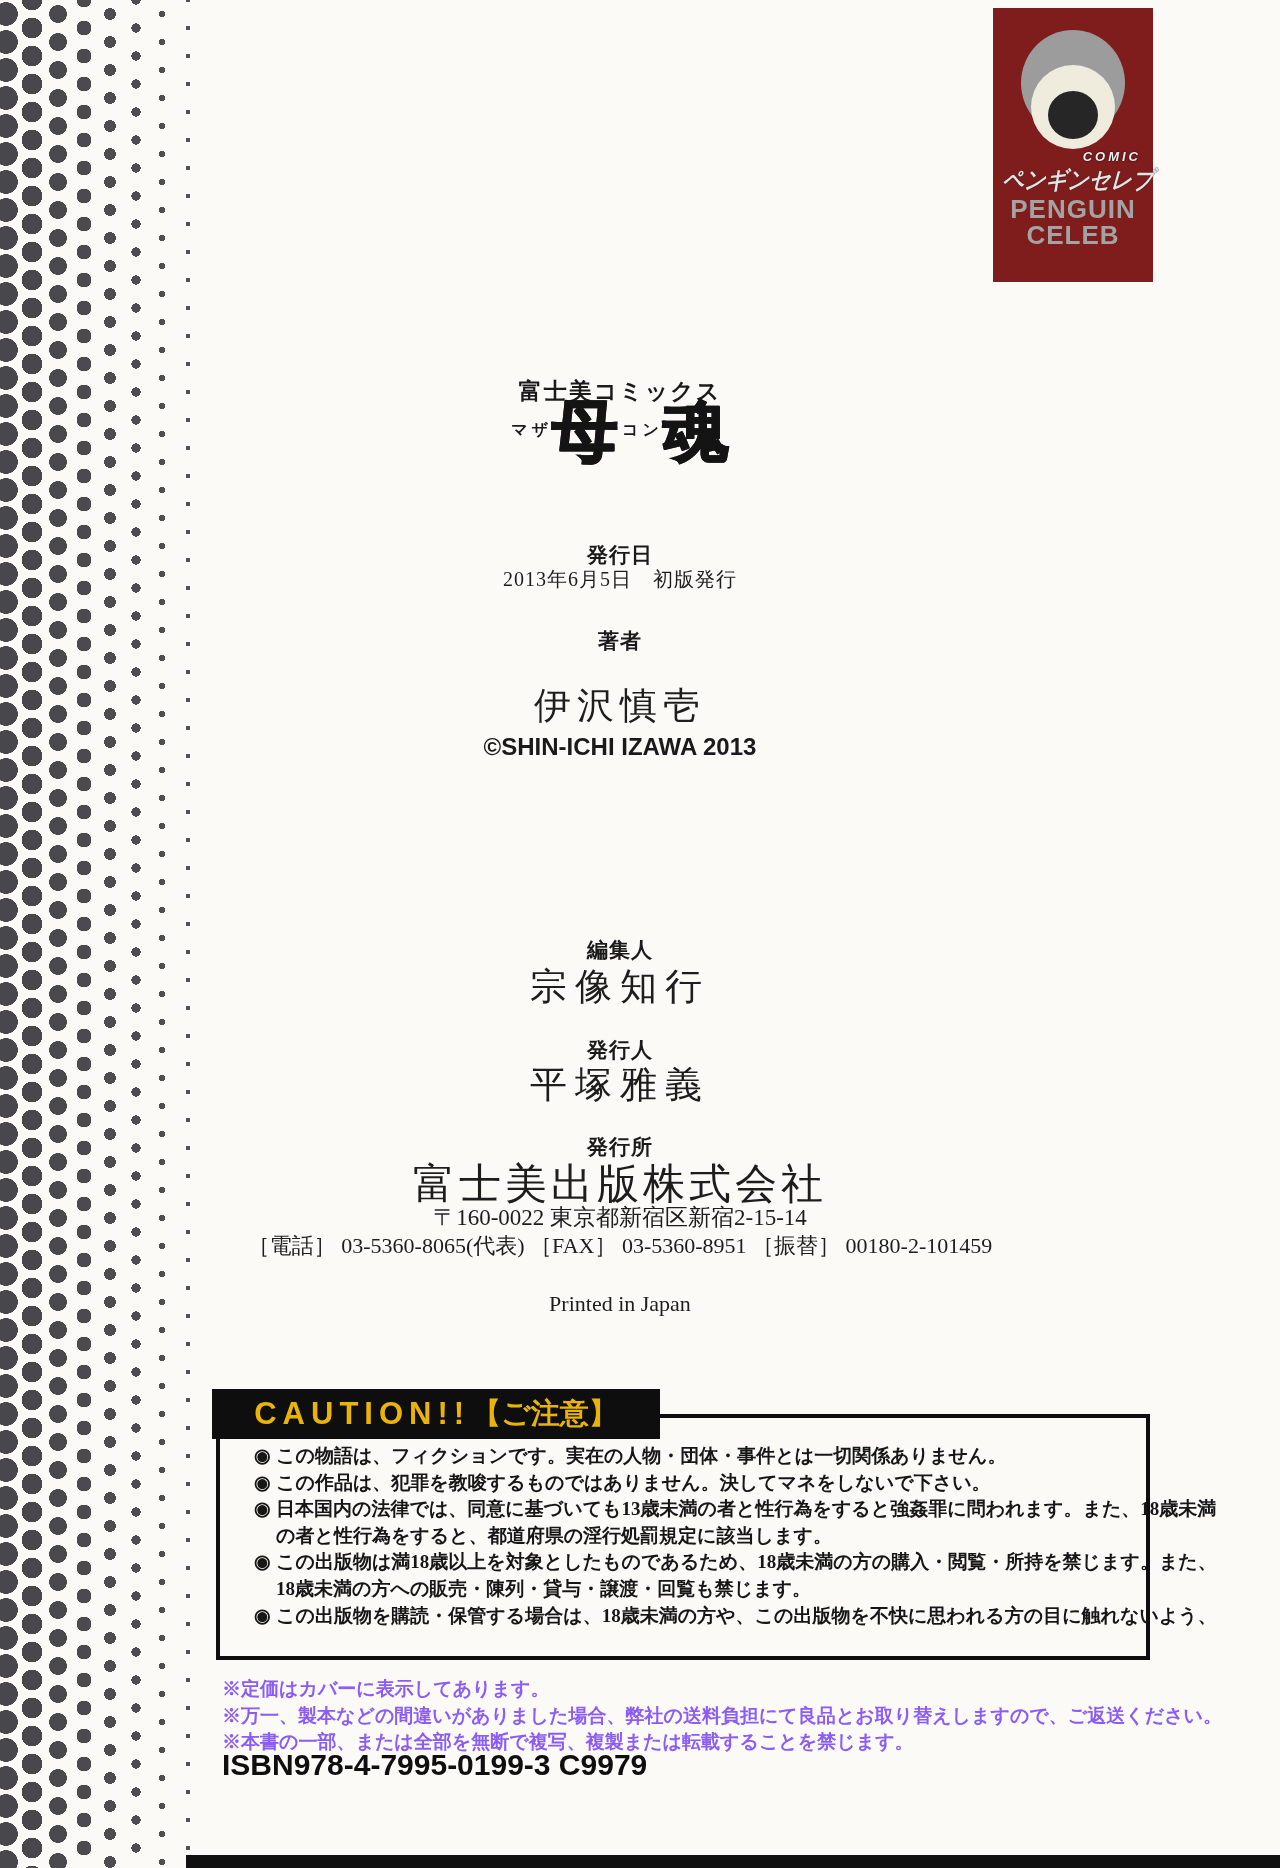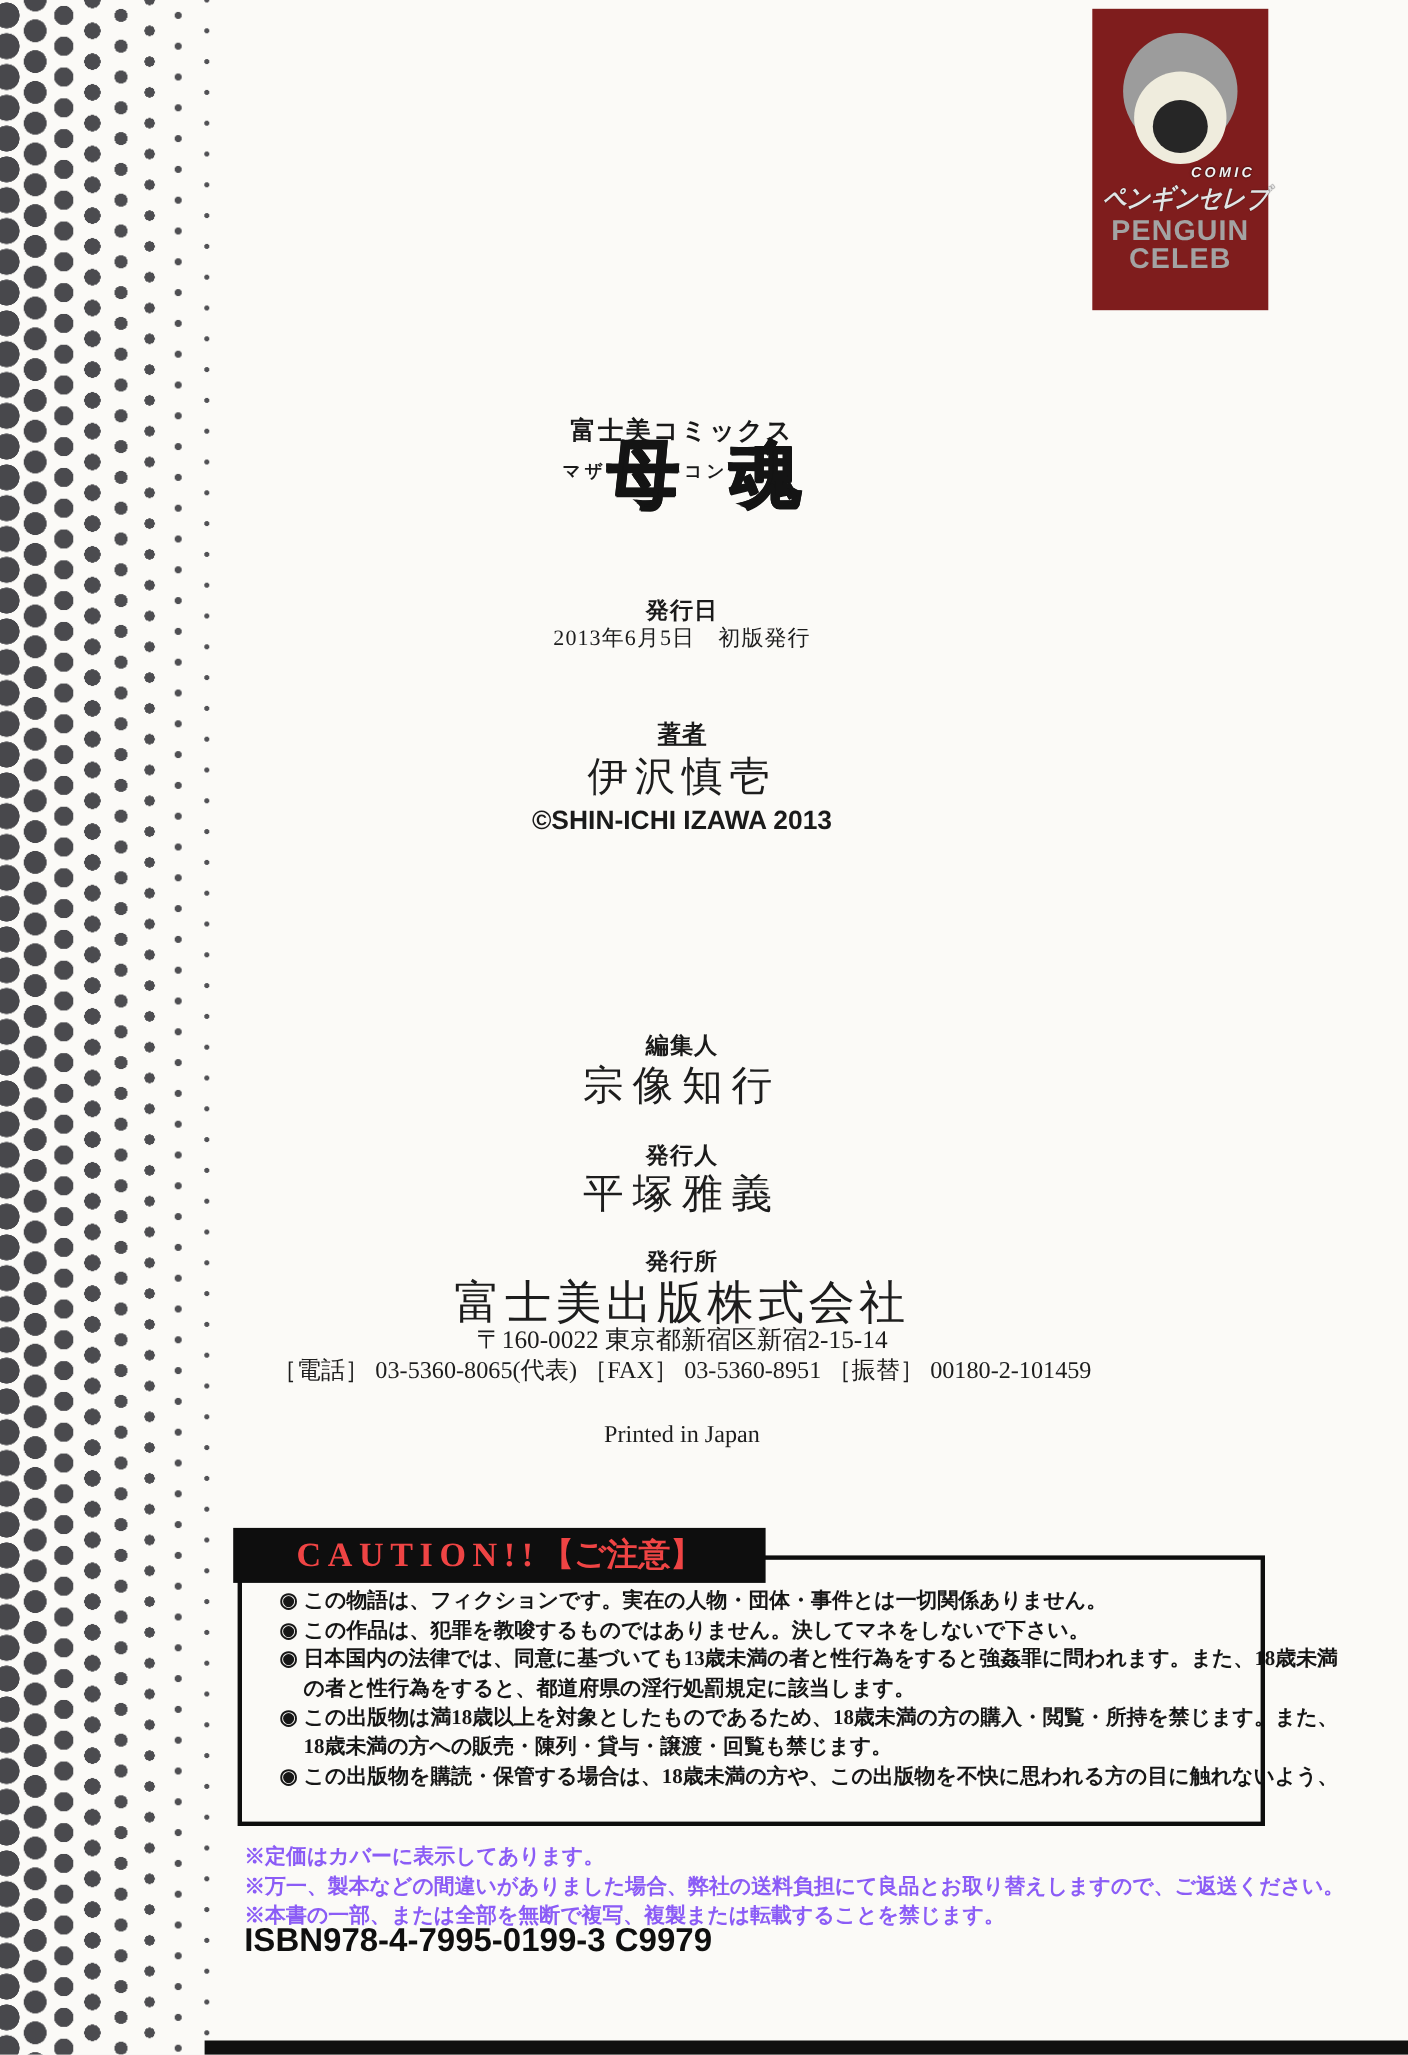--- a/index.html
+++ b/index.html
@@ -63,43 +63,42 @@
   .ruby{font-size:16px;font-weight:800;letter-spacing:4px;line-height:1;margin-bottom:3px;}
   .title-char{
     font-size:66px;font-weight:900;line-height:1;color:#141414;
     -webkit-text-stroke:2px #141414;
     text-shadow:1px 0 #141414,-1px 0 #141414,0 1px #141414,0 -1px #141414;
   }
   .lab{font-size:21px;font-weight:800;letter-spacing:1px;}
   .lab.pubdate-l{top:541px;}
   .mincho{font-family:"Liberation Serif", serif;color:#1d1d1d;}
   .pubdate{top:566px;font-size:20px;letter-spacing:1px;}
-  .author-l{top:653px;text-decoration:underline;}
+  .author-l{top:627px;}
   .author{top:681px;font-size:37px;letter-spacing:6px;}
   .copyright{top:733px;font-size:24px;font-weight:700;letter-spacing:0px;}
   .editor-l{top:936px;}
   .editor{top:962px;font-size:37px;letter-spacing:8px;}
   .pubperson-l{top:1036px;}
   .pubperson{top:1060px;font-size:37px;letter-spacing:8px;}
   .publisher-l{top:1133px;}
   .publisher{top:1156px;font-size:42px;letter-spacing:4px;}
   .address{top:1202px;font-size:23px;}
   .contacts{top:1231px;font-size:22px;}
   .printed{top:1291px;font-size:22px;}
   
   .caution-box{
     position:absolute;left:216px;top:1414px;width:934px;height:246px;
     border:4px solid #0e0e0e;box-sizing:border-box;background:transparent;
   }
   .caution-banner{
-    position:absolute;left:212px;top:1389px;width:484px;height:50px;
-    background:#0e0e0e;color:#ef4444;z-index:2;
+    position:absolute;left:212px;top:1389px;width:448px;height:50px;
+    background:#0e0e0e;color:#eab308;z-index:2;
     display:flex;align-items:center;justify-content:center;gap:2px;
     white-space:nowrap;
-    font-family:Liberation Serif, serif;
   }
   .caution-banner .en{font-size:31px;font-weight:900;letter-spacing:6px;}
   .caution-banner .jp{font-size:29px;font-weight:800;letter-spacing:0px;}
   .caution-lines{
     position:absolute;left:254px;top:1443px;width:880px;z-index:3;
   }
   .cline{
     display:flex;align-items:flex-start;
     font-family:"Liberation Serif", serif;font-weight:600;
     font-size:19px;line-height:26.6px;color:#161616;

